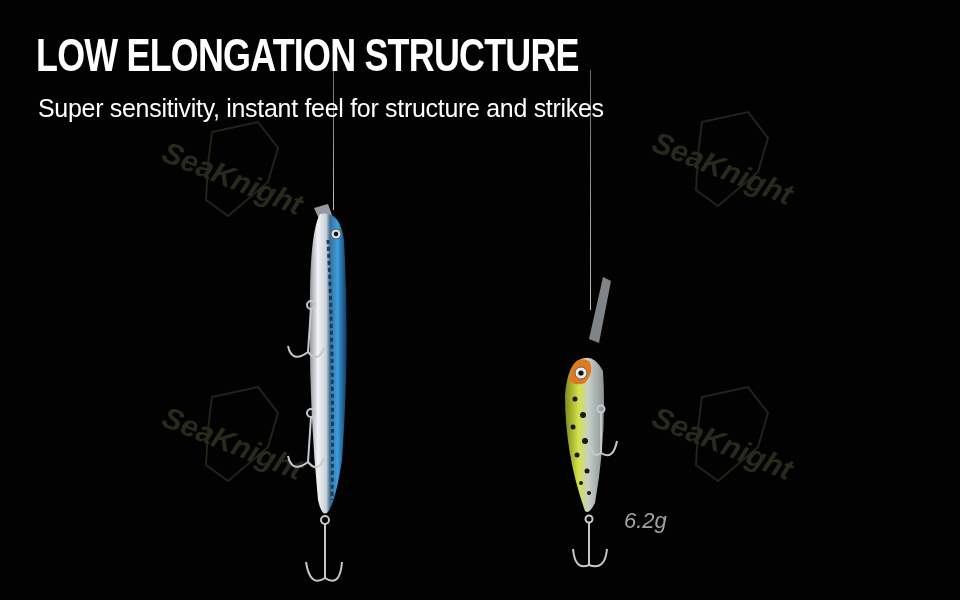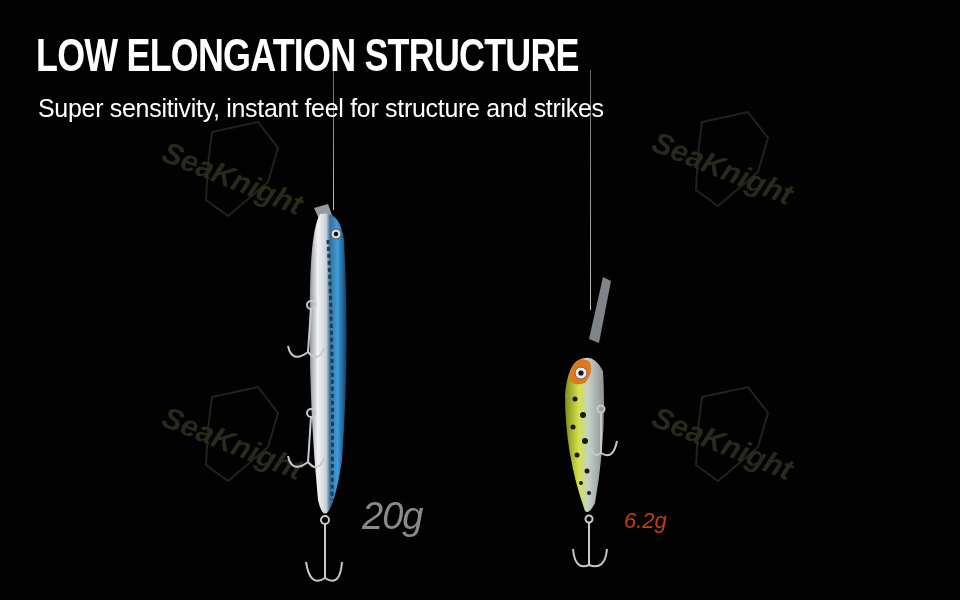--- a/index.html
+++ b/index.html
@@ -29,21 +29,21 @@
     .line {
       position: absolute; width: 1px; background: linear-gradient(#6a6a6a, #bdbdbd);
     }
     .lure { position: absolute; }
     .lure svg { width: 100%; height: 100%; overflow: visible; }
     .weight {
       position: absolute; color: #8a8a8a; font-style: italic;
       font-family: "Liberation Sans", sans-serif; white-space: nowrap;
     }
     .w1 { left: 362px; top: 495px; font-size: 38px; letter-spacing: -1px; }
-    .w2 { left: 624px; top: 508px; font-size: 22px; color: #c2410c; }
+    .w2 { left: 624px; top: 508px; font-size: 22px; color: #a3a3a3; }
   </style>
 </head>
 <body>
 
 <div class="stage">
 
   <div class="watermark" style="left:150px; top:120px;">
     <svg viewBox="0 0 170 110">
       <path d="M62 12 L108 2 L128 28 L118 62 L78 96 L56 80 L58 44 Z" fill="none" stroke="#23231a" stroke-width="2"></path>
       <text x="10" y="40" transform="rotate(22 10 40)" font-family="Liberation Sans, sans-serif" font-weight="700" font-style="italic" font-size="30" fill="#2a2a1c">SeaKnight</text>
@@ -111,21 +111,20 @@
       </g>
 
       <g stroke="#c6c9cc" stroke-width="2" fill="none">
         <circle cx="47" cy="320" r="4"></circle>
         <line x1="47" y1="324" x2="47" y2="378"></line>
         <path d="M47 378 Q32 388 28 362"></path>
         <path d="M47 378 Q62 388 64 362"></path>
       </g>
     </svg>
   </div>
-  <div class="weight w1">20g</div>
 
   <div class="lure" style="left:555px; top:275px; width:80px; height:300px;">
     <svg viewBox="0 0 80 300">
       <defs>
         <linearGradient id="crankBody" x1="0" x2="1" y1="0" y2="0">
           <stop offset="0" stop-color="#7d8a1c"></stop>
           <stop offset="0.35" stop-color="#d4e24a"></stop>
           <stop offset="0.6" stop-color="#c6cfc7"></stop>
           <stop offset="1" stop-color="#8c9296"></stop>
         </linearGradient>

